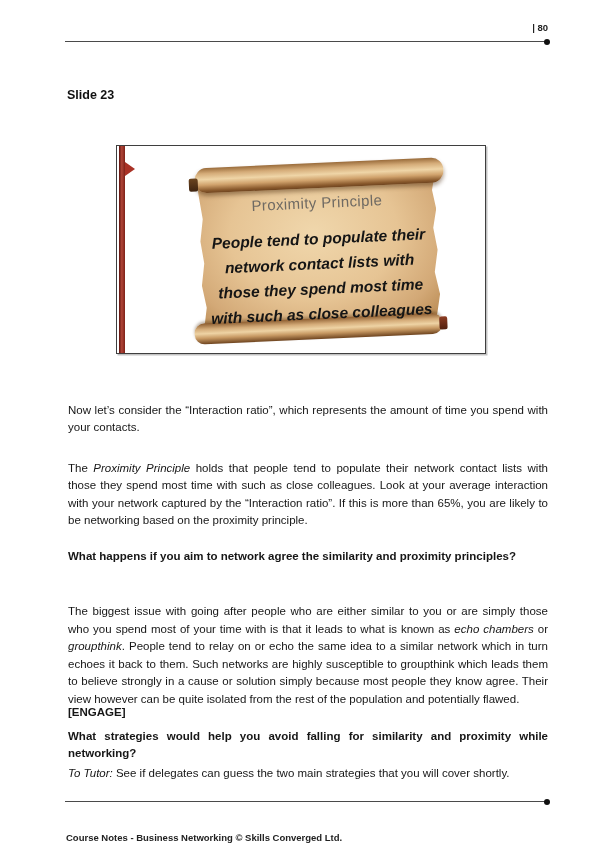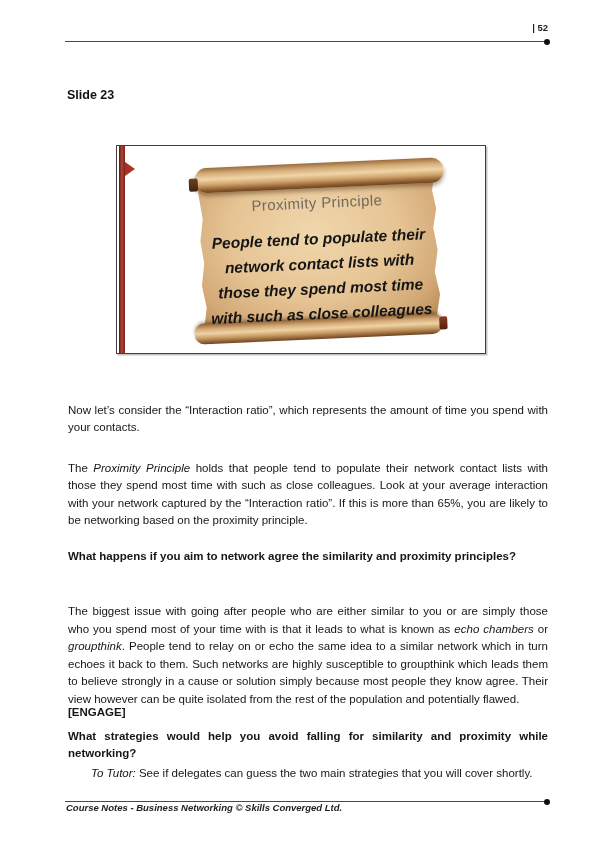--- a/index.html
+++ b/index.html
@@ -112,32 +112,32 @@
   }
   .copy.bold { font-weight: bold; }
   .copy .it { font-style: italic; }
 
   .p1 { top: 390px; }
   .p2 { top: 448px; }
   .q1 { top: 536px; }
   .p3 { top: 562px; margin-top: 41px; }
   .engage { top: 692px; text-align: left; }
   .q2 { top: 716px; }
-  .tutor { top: 753px; text-align: left; margin-left: 23px; }
+  .tutor { top: 753px; text-align: left; }
 
   
   .footer-text {
-    position: absolute; left: 66px; top: 802px;
-    font-size: 9.5px; font-weight: bold; font-style: italic; color: #222;
+    position: absolute; left: 66px; top: 832px;
+    font-size: 9.5px; font-weight: bold; color: #222;
   }
 </style>
 </head>
 <body>
 
-<div class="page-number">| 52</div>
+<div class="page-number">| 80</div>
 <div class="rule header-rule">
   <span class="dot"></span>
 </div>
 
 <div class="slide-heading">Slide 23</div>
 
 <div class="slide-frame">
   <div class="red-bar"></div>
   <div class="red-arrow"></div>
 

